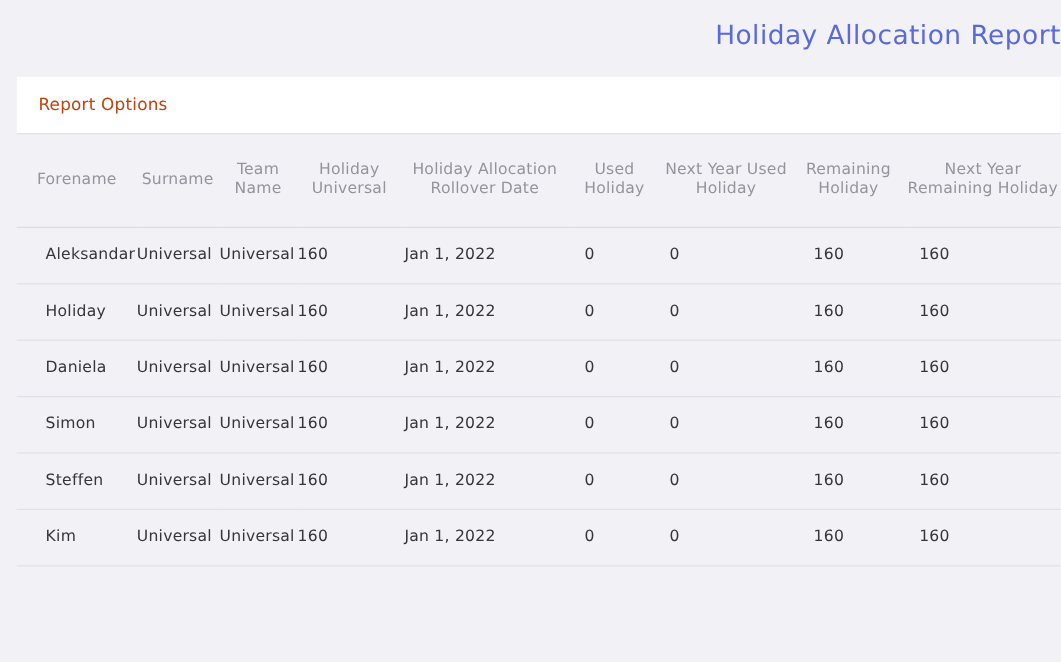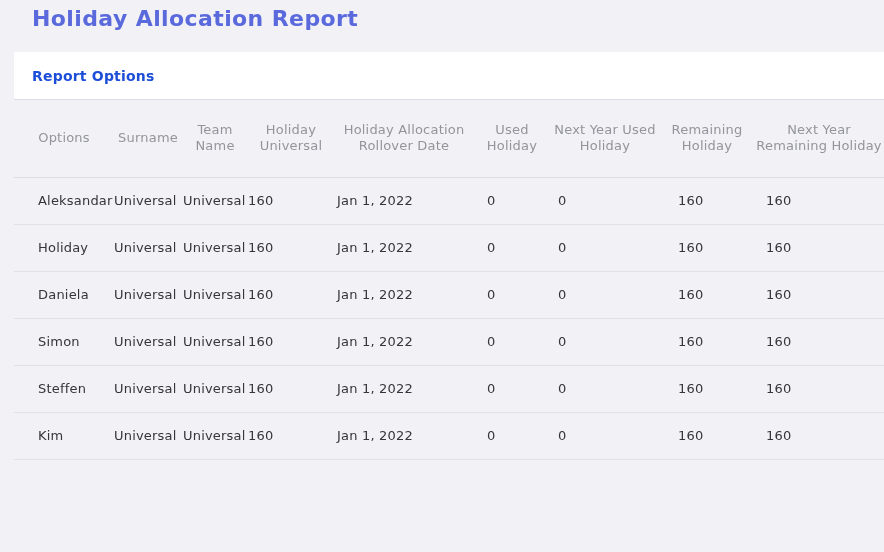--- a/index.html
+++ b/index.html
@@ -6,44 +6,45 @@
   html, body {
     margin: 0; padding: 0;
     width: 884px; height: 552px;
     overflow: hidden;
     background: #f1f1f6;
     font-family: "DejaVu Sans", "Liberation Sans", sans-serif;
   }
   .page { width: 884px; height: 552px; overflow: hidden; }
 
   .page-title {
-    margin: 0 0 0 32px;
+    margin: 12px 0 0 32px;
     padding-top: 6px;
     font-size: 22px;
     line-height: 26px;
-    font-weight: 700;
+    font-weight: 400;
     letter-spacing: 0.4px;
     color: #5a69dc;
+    text-align: right;
   }
 
   .panel-header {
     margin: 20px 0 0 14px;
     height: 48px;
     background: #ffffff;
     border-bottom: 1px solid #dcdce4;
     display: flex;
     align-items: center;
     padding-left: 18px;
     cursor: pointer;
   }
   .panel-header-label {
     font-size: 14px;
-    font-weight: 700;
+    font-weight: 400;
     letter-spacing: 0.2px;
-    color: #1d4ed8;
+    color: #c2410c;
   }
 
   .table-wrap { margin-left: 14px; }
   table {
     border-collapse: collapse;
     table-layout: fixed;
     width: 870px;
   }
   th {
     height: 77px;
@@ -103,21 +104,21 @@
           <col class="w-c2">
           <col class="w-c3">
           <col class="w-c4">
           <col class="w-c5">
           <col class="w-c6">
           <col class="w-c7">
           <col class="w-c8">
         </colgroup>
       <thead>
         <tr>
-            <th>Options</th>
+            <th>Forename</th>
             <th>Surname</th>
             <th>Team Name</th>
             <th>Holiday Universal</th>
             <th>Holiday Allocation Rollover Date</th>
             <th>Used Holiday</th>
             <th>Next Year Used Holiday</th>
             <th>Remaining Holiday</th>
             <th>Next Year Remaining Holiday</th>
           </tr>
       </thead>

